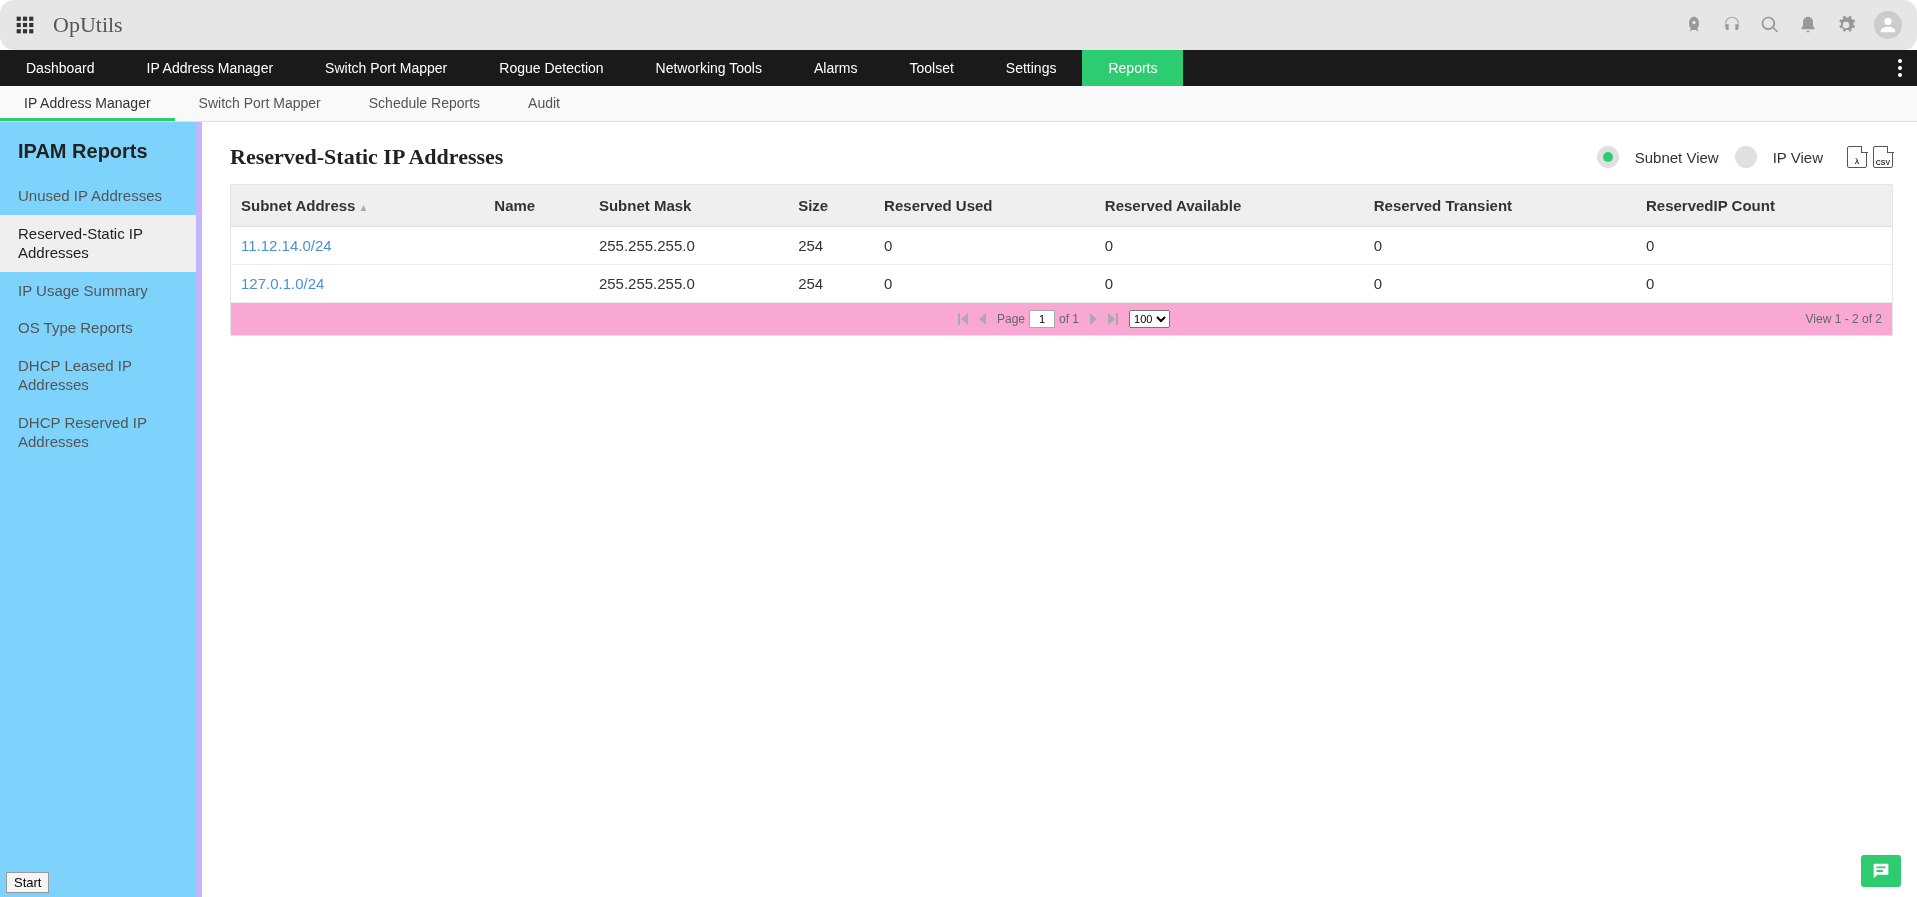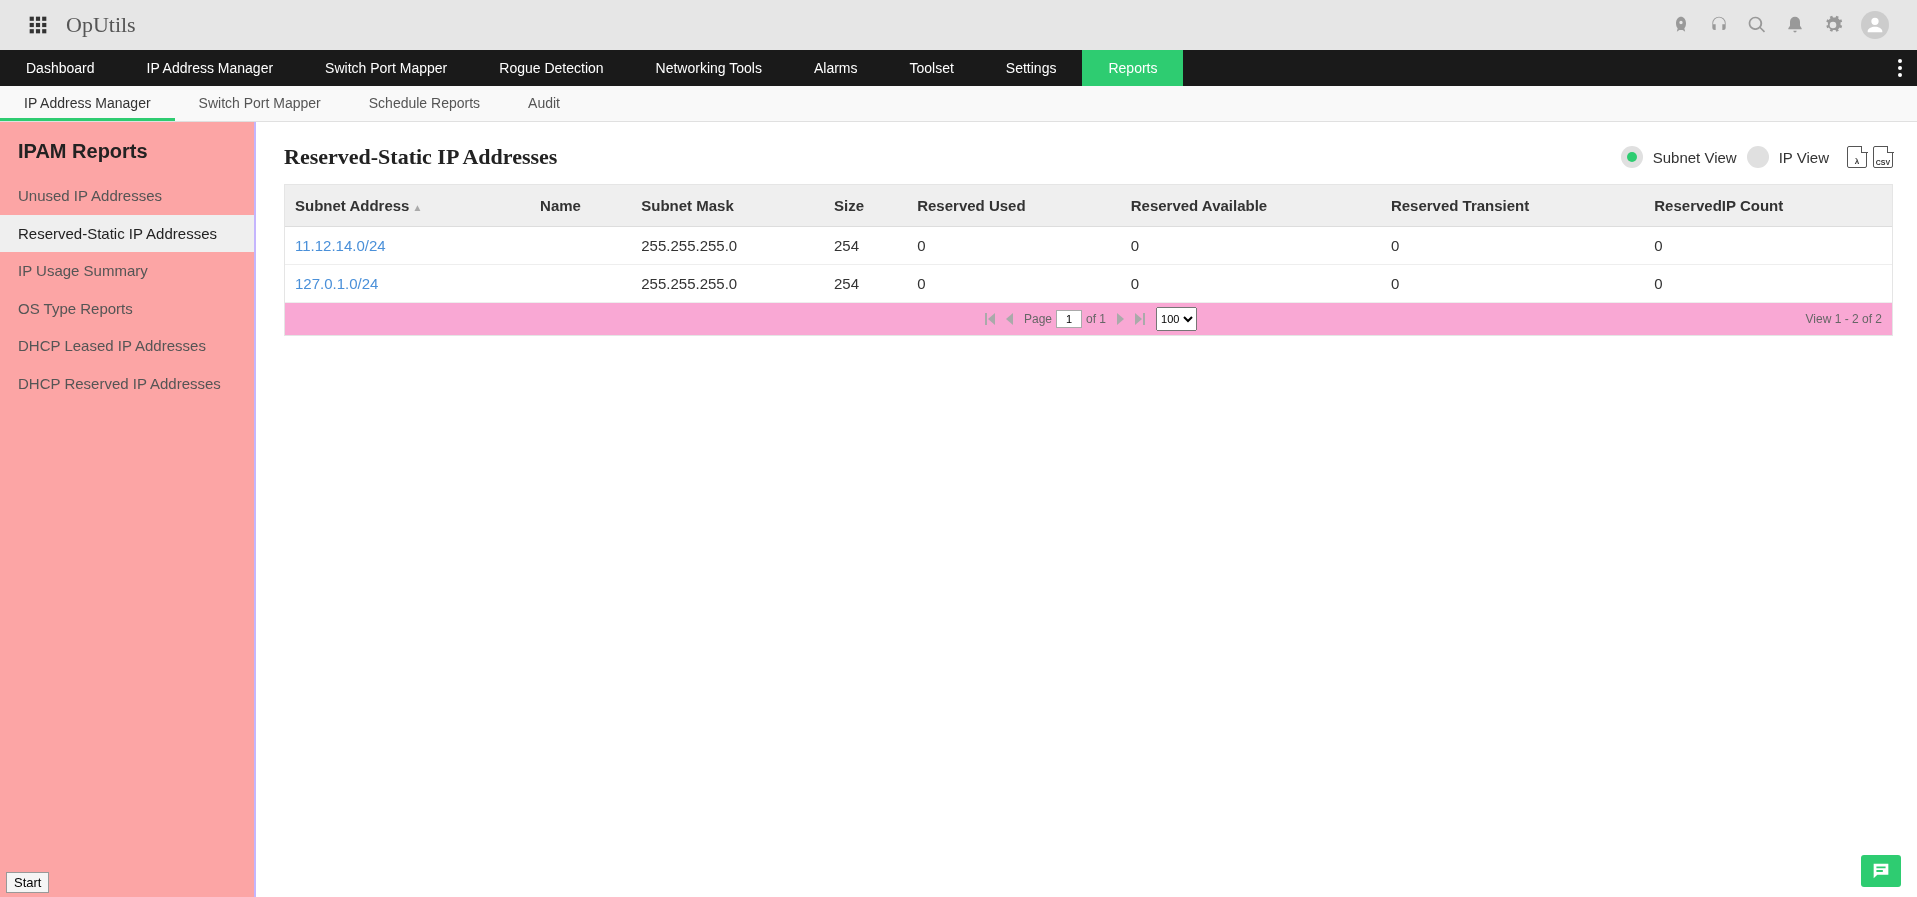--- a/index.html
+++ b/index.html
@@ -1,19 +1,19 @@
 <!DOCTYPE html>
 <html><head>
 <meta charset="utf-8">
 <style>
 * { box-sizing: border-box; margin: 0; padding: 0; }
 body { font-family: -apple-system, BlinkMacSystemFont, "Segoe UI", Arial, sans-serif; font-size: 14px; color: #333; background: #fff; }
 
 
-.top-header { background: #e6e6e6; height: 50px; display: flex; align-items: center; padding: 0 28px; }
+.top-header { background: #e6e6e6; height: 50px; display: flex; align-items: center; padding: 0 15px; border-radius: 14px; }
 .app-grid-icon { width: 20px; height: 20px; margin-right: 18px; cursor: pointer; }
 .app-grid-icon svg { fill: #333; }
 .app-title { font-size: 22px; color: #555; font-weight: 400; font-family: Georgia, serif; }
 .top-header-right { margin-left: auto; display: flex; align-items: center; gap: 18px; }
 .top-header-right .hdr-icon { width: 20px; height: 20px; fill: #999; cursor: pointer; }
 .avatar { width: 28px; height: 28px; border-radius: 50%; background: #ccc; display: flex; align-items: center; justify-content: center; }
 .avatar svg { fill: #fff; width: 22px; height: 22px; }
 
 
 .main-nav { background: #1a1a1a; height: 36px; display: flex; align-items: center; }
@@ -21,52 +21,52 @@
 .main-nav-item.active { background: #2ecc71; }
 .main-nav-more { margin-left: auto; padding: 0 15px; color: #fff; cursor: pointer; height: 36px; display: flex; align-items: center; }
 
 
 .sub-nav { background: #f9f9f9; border-bottom: 1px solid #e0e0e0; height: 36px; display: flex; align-items: flex-end; }
 .sub-nav-item { padding: 0 24px; height: 36px; line-height: 36px; font-size: 14px; color: #555; cursor: pointer; border-bottom: 3px solid transparent; }
 .sub-nav-item.active { border-bottom: 3px solid #2ecc71; color: #333; }
 
 
 .layout { display: flex; height: calc(100vh - 122px); }
-.sidebar { width: 256px; border-right: 2px solid #c4b5fd; padding: 18px 0 0 0; background: #fca5a5; position: relative; }
+.sidebar { width: 202px; border-right: 6px solid #c4b5fd; padding: 18px 0 0 0; background: #7dd3fc; position: relative; }
 .sidebar-title { font-size: 20px; font-weight: 700; padding: 0 18px 14px 18px; color: #222; }
 .sidebar-item { padding: 9px 18px; font-size: 15px; color: #555; cursor: pointer; line-height: 1.3; }
 .sidebar-item.active { background: #efefef; color: #222; }
 .start-btn { position: absolute; bottom: 4px; left: 6px; border: 1px solid #999; background: #f5f5f5; padding: 2px 7px; font-size: 13px; cursor: pointer; }
 
 
 .main { flex: 1; padding: 22px 24px 0 28px; position: relative; }
 .page-header { display: flex; align-items: center; margin-bottom: 14px; }
 .page-title { font-size: 22px; font-weight: 700; color: #222; font-family: Georgia, serif; }
-.view-toggle { margin-left: auto; display: flex; align-items: center; gap: 10px; }
+.view-toggle { margin-left: auto; display: flex; align-items: center; gap: 16px; }
 .toggle-radio { width: 22px; height: 22px; border-radius: 50%; background: #e0e0e0; display: flex; align-items: center; justify-content: center; cursor: pointer; }
 .toggle-radio.on::after { content:''; width: 10px; height: 10px; border-radius: 50%; background: #2ecc71; }
 .toggle-label { font-size: 15px; color: #333; }
 .export-icons { display: flex; gap: 6px; margin-left: 8px; }
 .export-icon { width: 20px; height: 22px; border: 1.5px solid #555; border-radius: 2px; position: relative; cursor: pointer; display:flex; align-items:flex-end; justify-content:center; font-size:8px; font-weight:bold; padding-bottom:1px; }
 .export-icon::before { content:''; position:absolute; top:-1.5px; right:-1.5px; width:6px; height:6px; background:#fff; border-left:1.5px solid #555; border-bottom:1.5px solid #555; }
 
 
 .tbl-wrap { border: 1px solid #e5e5e5; }
 table { width: 100%; border-collapse: collapse; }
 thead th { background: #efefef; text-align: left; font-weight: 600; font-size: 15px; color: #333; padding: 12px 10px; border-bottom: 1px solid #ddd; }
 thead th .sort-arrow { font-size:10px; color:#aaa; margin-left:3px; }
 tbody td { padding: 10px 10px; border-bottom: 1px solid #eee; font-size: 15px; color: #333; }
 tbody td a { color: #4a90d9; text-decoration: none; }
 
 
 .pager { background: #f9a8d4; display: flex; align-items: center; justify-content: center; height: 32px; font-size: 12px; color: #666; position: relative; }
 .pager .pg-btn { width: 16px; height: 16px; margin: 0 2px; cursor: pointer; fill:#aaa; }
 .pager .page-label { margin: 0 4px; }
 .pager input { width: 26px; height: 18px; border: 1px solid #aaa; text-align: center; font-size: 11px; }
-.pager select { height: 24px; font-size: 11px; margin-left: 6px; }
+.pager select { height: 18px; font-size: 11px; margin-left: 6px; }
 .pager .view-info { position: absolute; right: 10px; }
 
 
 .chat-btn { position: fixed; right: 16px; bottom: 10px; width: 40px; height: 32px; background: #2ecc71; border-radius: 3px; display:flex; align-items:center; justify-content:center; cursor:pointer; }
 .chat-btn svg { fill:#fff; width:22px; height:22px; }
 </style>
 </head>
 <body>
 
 <div class="top-header">

